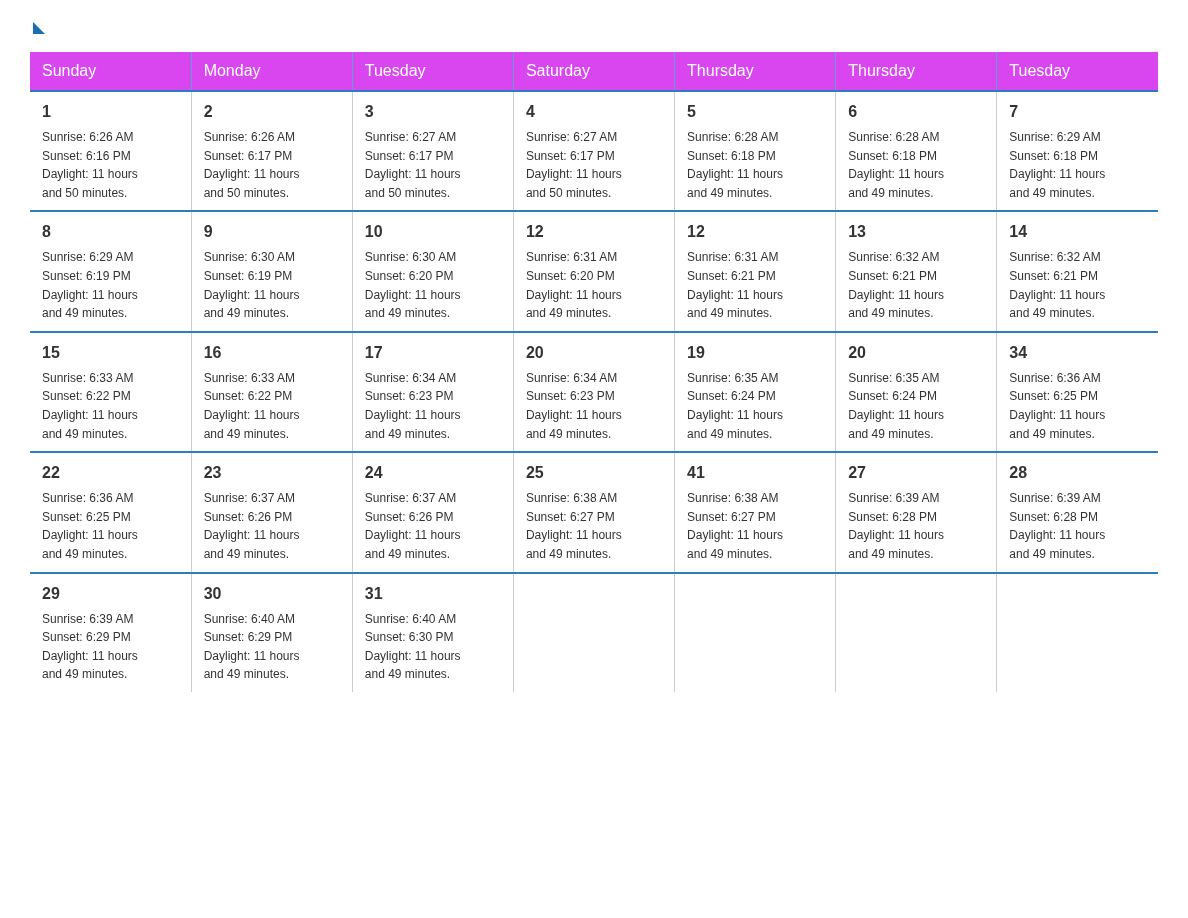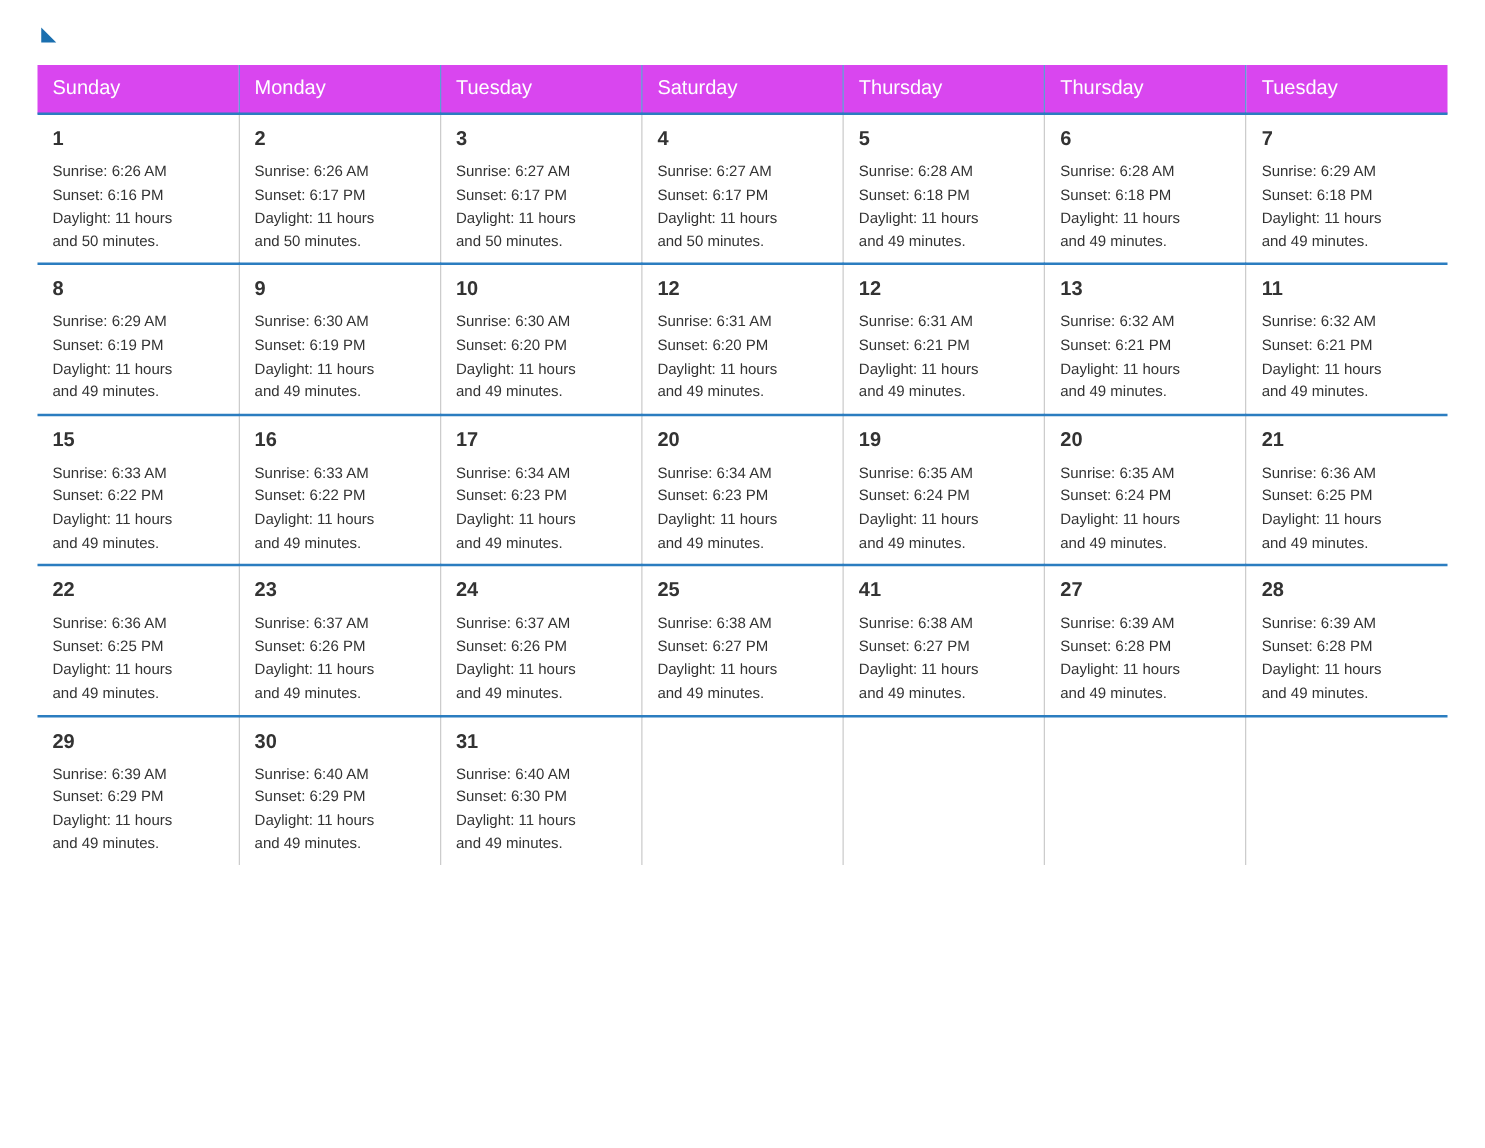--- a/index.html
+++ b/index.html
@@ -185,21 +185,21 @@
         </td>
         <td>
           <span class="day-number">12</span>
           <div class="day-info">Sunrise: 6:31 AM<br>Sunset: 6:21 PM<br>Daylight: 11 hours<br>and 49 minutes.</div>
         </td>
         <td>
           <span class="day-number">13</span>
           <div class="day-info">Sunrise: 6:32 AM<br>Sunset: 6:21 PM<br>Daylight: 11 hours<br>and 49 minutes.</div>
         </td>
         <td>
-          <span class="day-number">11</span>
+          <span class="day-number">14</span>
           <div class="day-info">Sunrise: 6:32 AM<br>Sunset: 6:21 PM<br>Daylight: 11 hours<br>and 49 minutes.</div>
         </td>
       </tr>
       <tr>
         <td>
           <span class="day-number">15</span>
           <div class="day-info">Sunrise: 6:33 AM<br>Sunset: 6:22 PM<br>Daylight: 11 hours<br>and 49 minutes.</div>
         </td>
         <td>
           <span class="day-number">16</span>
@@ -215,21 +215,21 @@
         </td>
         <td>
           <span class="day-number">19</span>
           <div class="day-info">Sunrise: 6:35 AM<br>Sunset: 6:24 PM<br>Daylight: 11 hours<br>and 49 minutes.</div>
         </td>
         <td>
           <span class="day-number">20</span>
           <div class="day-info">Sunrise: 6:35 AM<br>Sunset: 6:24 PM<br>Daylight: 11 hours<br>and 49 minutes.</div>
         </td>
         <td>
-          <span class="day-number">21</span>
+          <span class="day-number">34</span>
           <div class="day-info">Sunrise: 6:36 AM<br>Sunset: 6:25 PM<br>Daylight: 11 hours<br>and 49 minutes.</div>
         </td>
       </tr>
       <tr>
         <td>
           <span class="day-number">22</span>
           <div class="day-info">Sunrise: 6:36 AM<br>Sunset: 6:25 PM<br>Daylight: 11 hours<br>and 49 minutes.</div>
         </td>
         <td>
           <span class="day-number">23</span>

